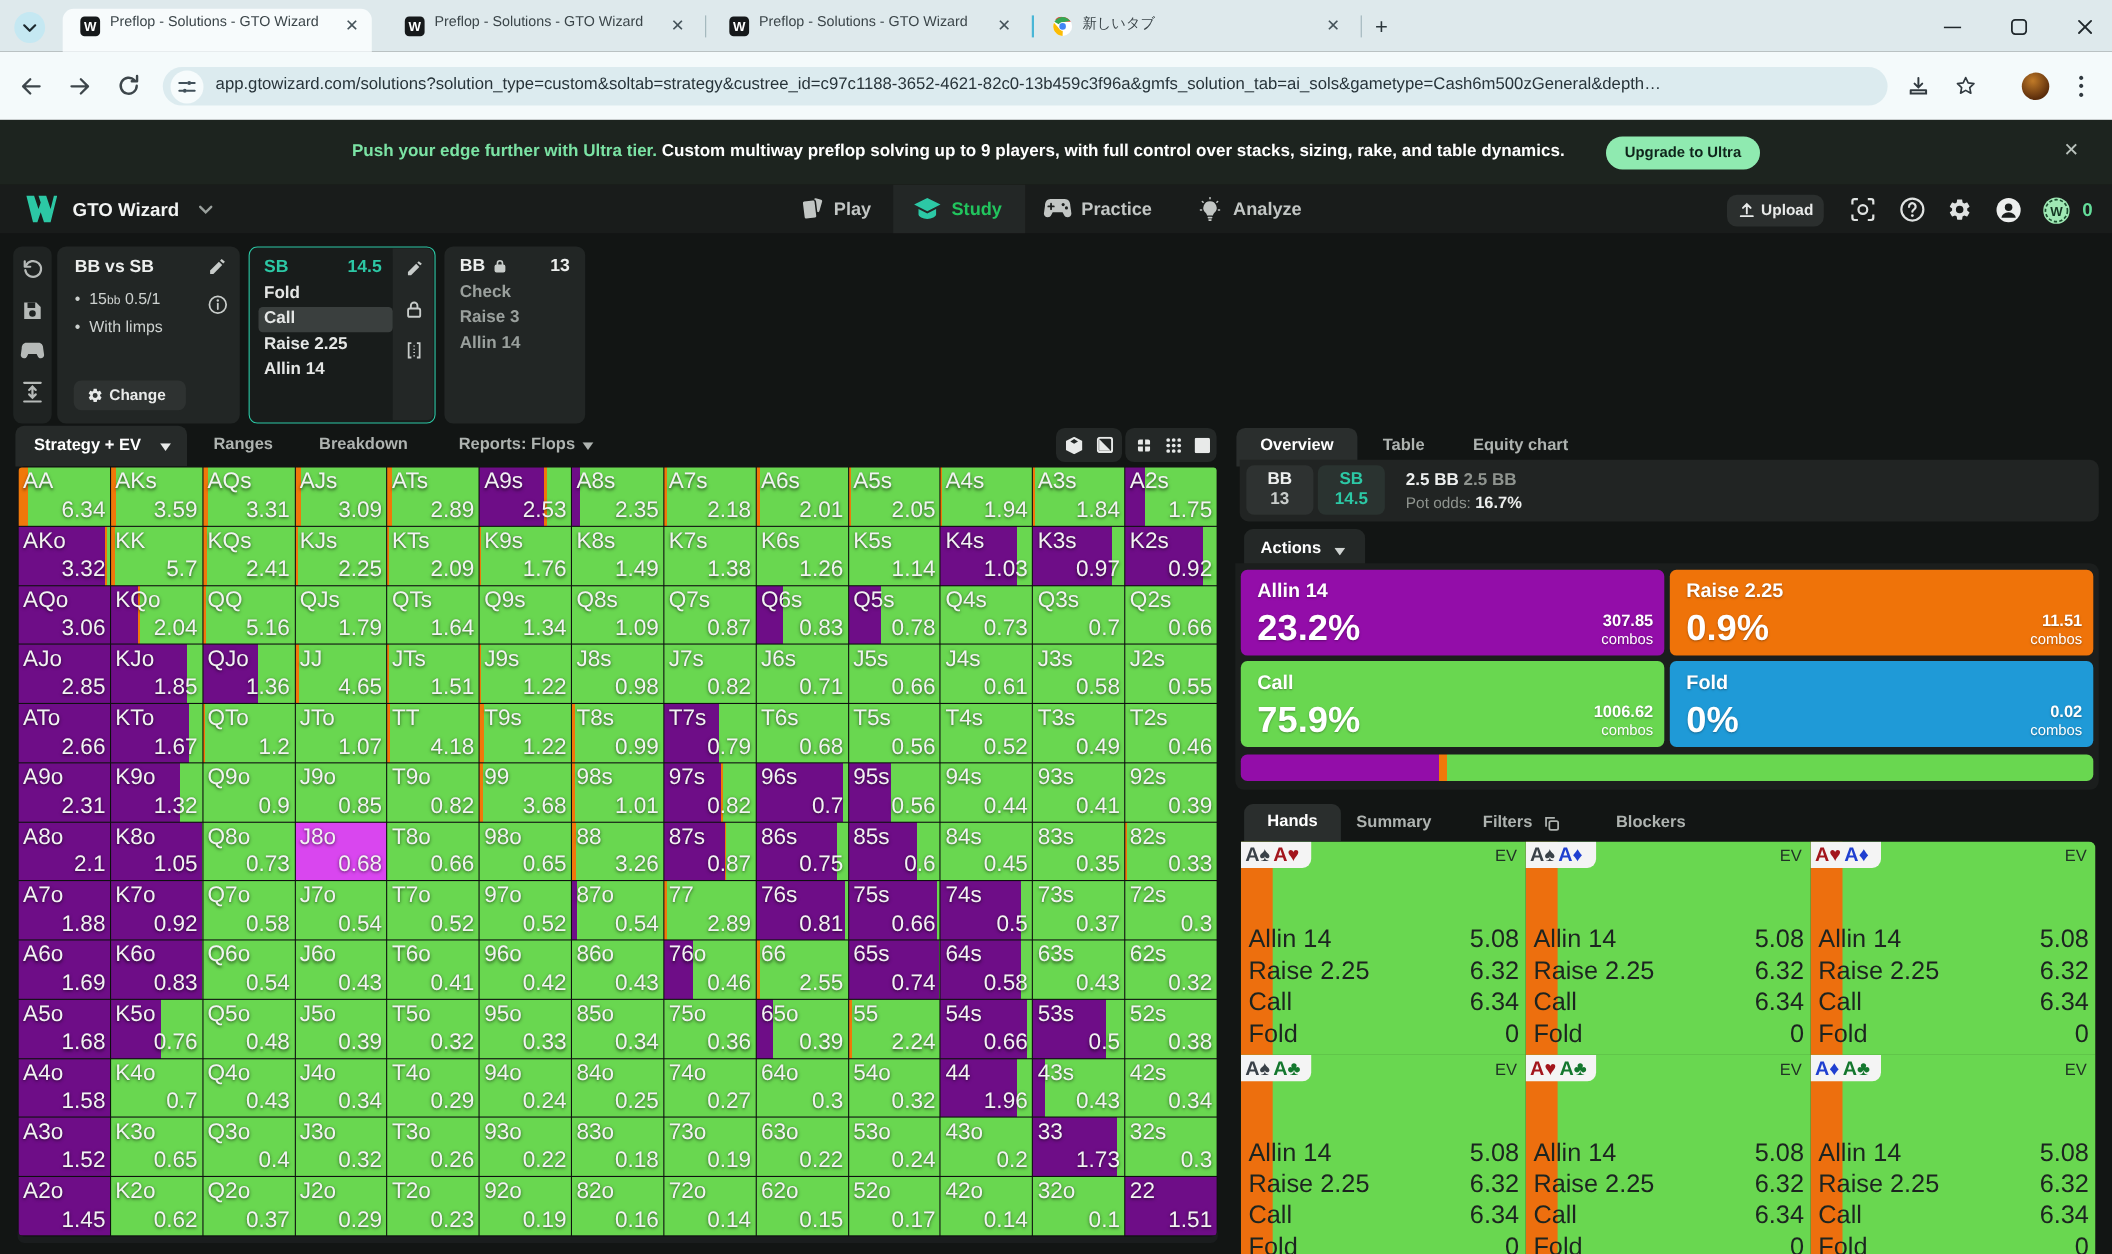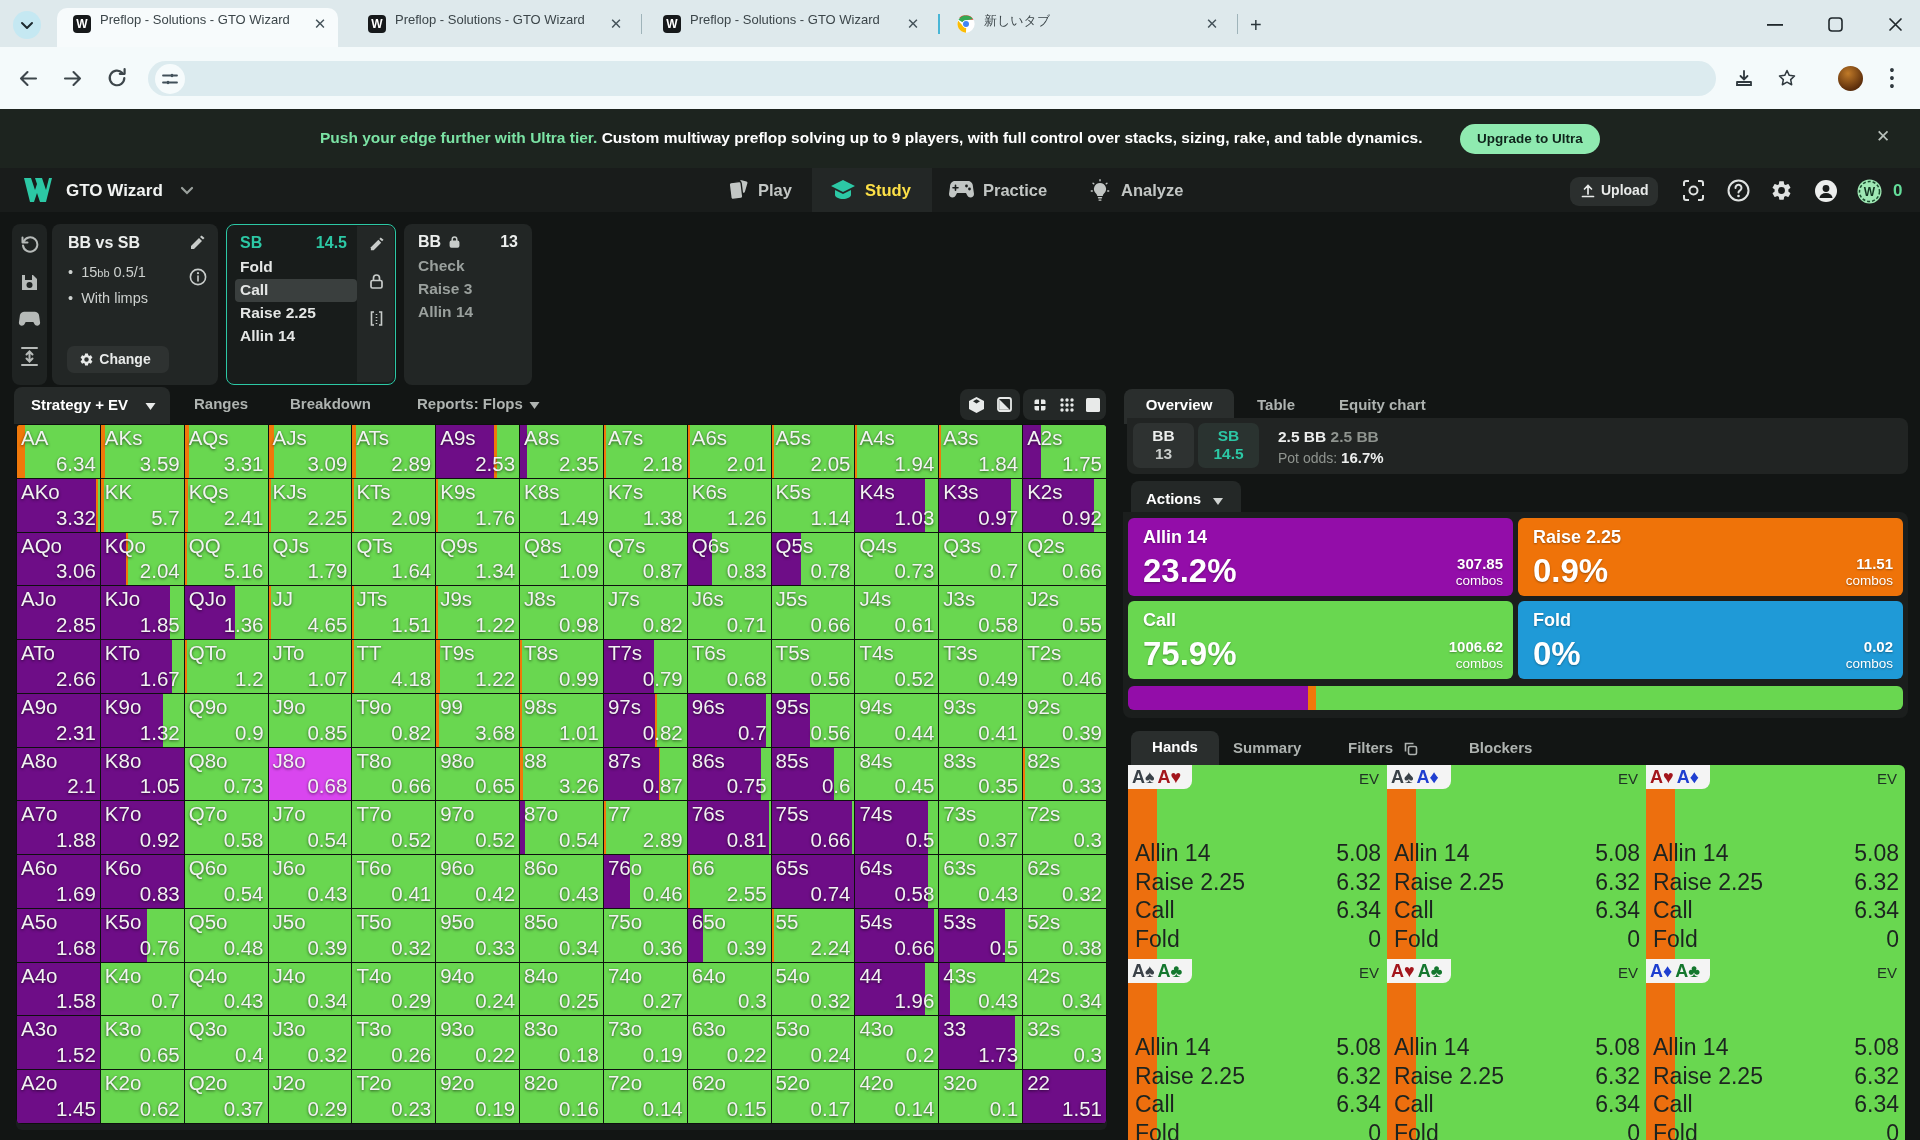--- a/index.html
+++ b/index.html
@@ -133,20 +133,21 @@
     </svg>
   <div id="urlpill"></div>
   <div style="position:absolute;left:155px;top:17px;width:30px;height:30px;border-radius:50%;background:#f6fbfc;"></div>
   <div style="position:absolute;left:161px;top:23px;">
       <svg width="18" height="18" viewBox="0 0 18 18" fill="none" stroke="#41505a" stroke-width="1.8" stroke-linecap="round">
         <path d="M2 5.5h7M13 5.5h3M2 12.5h3M9 12.5h7"></path>
         <circle cx="11" cy="5.5" r="1.8" fill="#41505a" stroke="none"></circle>
         <circle cx="7" cy="12.5" r="1.8" fill="#41505a" stroke="none"></circle>
       </svg>
     </div>
+  <div id="url">app.gtowizard.com/solutions?solution_type=custom&amp;soltab=strategy&amp;custree_id=c97c1188-3652-4621-82c0-13b459c3f96a&amp;gmfs_solution_tab=ai_sols&amp;gametype=Cash6m500zGeneral&amp;depth…</div>
   <div style="position:absolute;left:1734px;top:21px;">
       <svg width="20" height="20" viewBox="0 0 20 20" fill="none" stroke="#30393f" stroke-width="1.8" stroke-linecap="round">
         <path d="M10 3v8M6.5 8L10 11.5 13.5 8M3 14h14M3 14v3h14v-3"></path>
       </svg>
     </div>
   <div style="position:absolute;left:1777px;top:21px;">
       <svg width="20" height="20" viewBox="0 0 24 24" fill="none" stroke="#30393f" stroke-width="1.8" stroke-linejoin="round">
         <path d="M12 3l2.7 5.8 6.3.8-4.6 4.3 1.2 6.2-5.6-3.1-5.6 3.1 1.2-6.2L3 9.6l6.3-.8z"></path>
       </svg>
     </div>
@@ -178,21 +179,21 @@
         <rect x="11" y="1" width="9" height="13" rx="2" transform="rotate(16 15.5 7.5)" fill="#c2c6c4" stroke="#191c1b" stroke-width="1.4"></rect>
         <rect x="3" y="3" width="12" height="17" rx="2" transform="rotate(-7 9 11.5)" fill="#c2c6c4" stroke="#191c1b" stroke-width="1.4"></rect>
       </svg>
     </div>
   <div class="nav" style="left:758px;">Play</div>
   <div class="hicon" style="left:830px;">
       <svg width="26" height="22" viewBox="0 0 26 22">
         <path d="M13 1L1 7l12 6 12-6zM5 11v5c0 2 4 4 8 4s8-2 8-4v-5l-8 4z" fill="#2cc8a5"></path>
       </svg>
     </div>
-  <div class="nav" style="left:865px;color:#fde047;">Study</div>
+  <div class="nav" style="left:865px;color:#22c55e;">Study</div>
   <div class="hicon" style="left:948px;">
       <svg width="27" height="20" viewBox="0 0 27 20">
         <path d="M7 2h13c3 0 5 2.5 5 6l1 7c0 2-1.5 3.5-3.5 3.5-1.5 0-2.5-.7-3.2-2l-1.3-2.5H9L7.7 16.5c-.7 1.3-1.7 2-3.2 2C2.5 18.5 1 17 1 15l1-7c0-3.5 2-6 5-6z" fill="#c2c6c4"></path>
         <g stroke="#191c1b" stroke-width="1.6" stroke-linecap="round">
           <path d="M7.5 6.2v5M5 8.7h5"></path>
         </g>
         <circle cx="18.5" cy="7" r="1.4" fill="#191c1b"></circle>
         <circle cx="21.5" cy="10" r="1.4" fill="#191c1b"></circle>
       </svg>
     </div>

